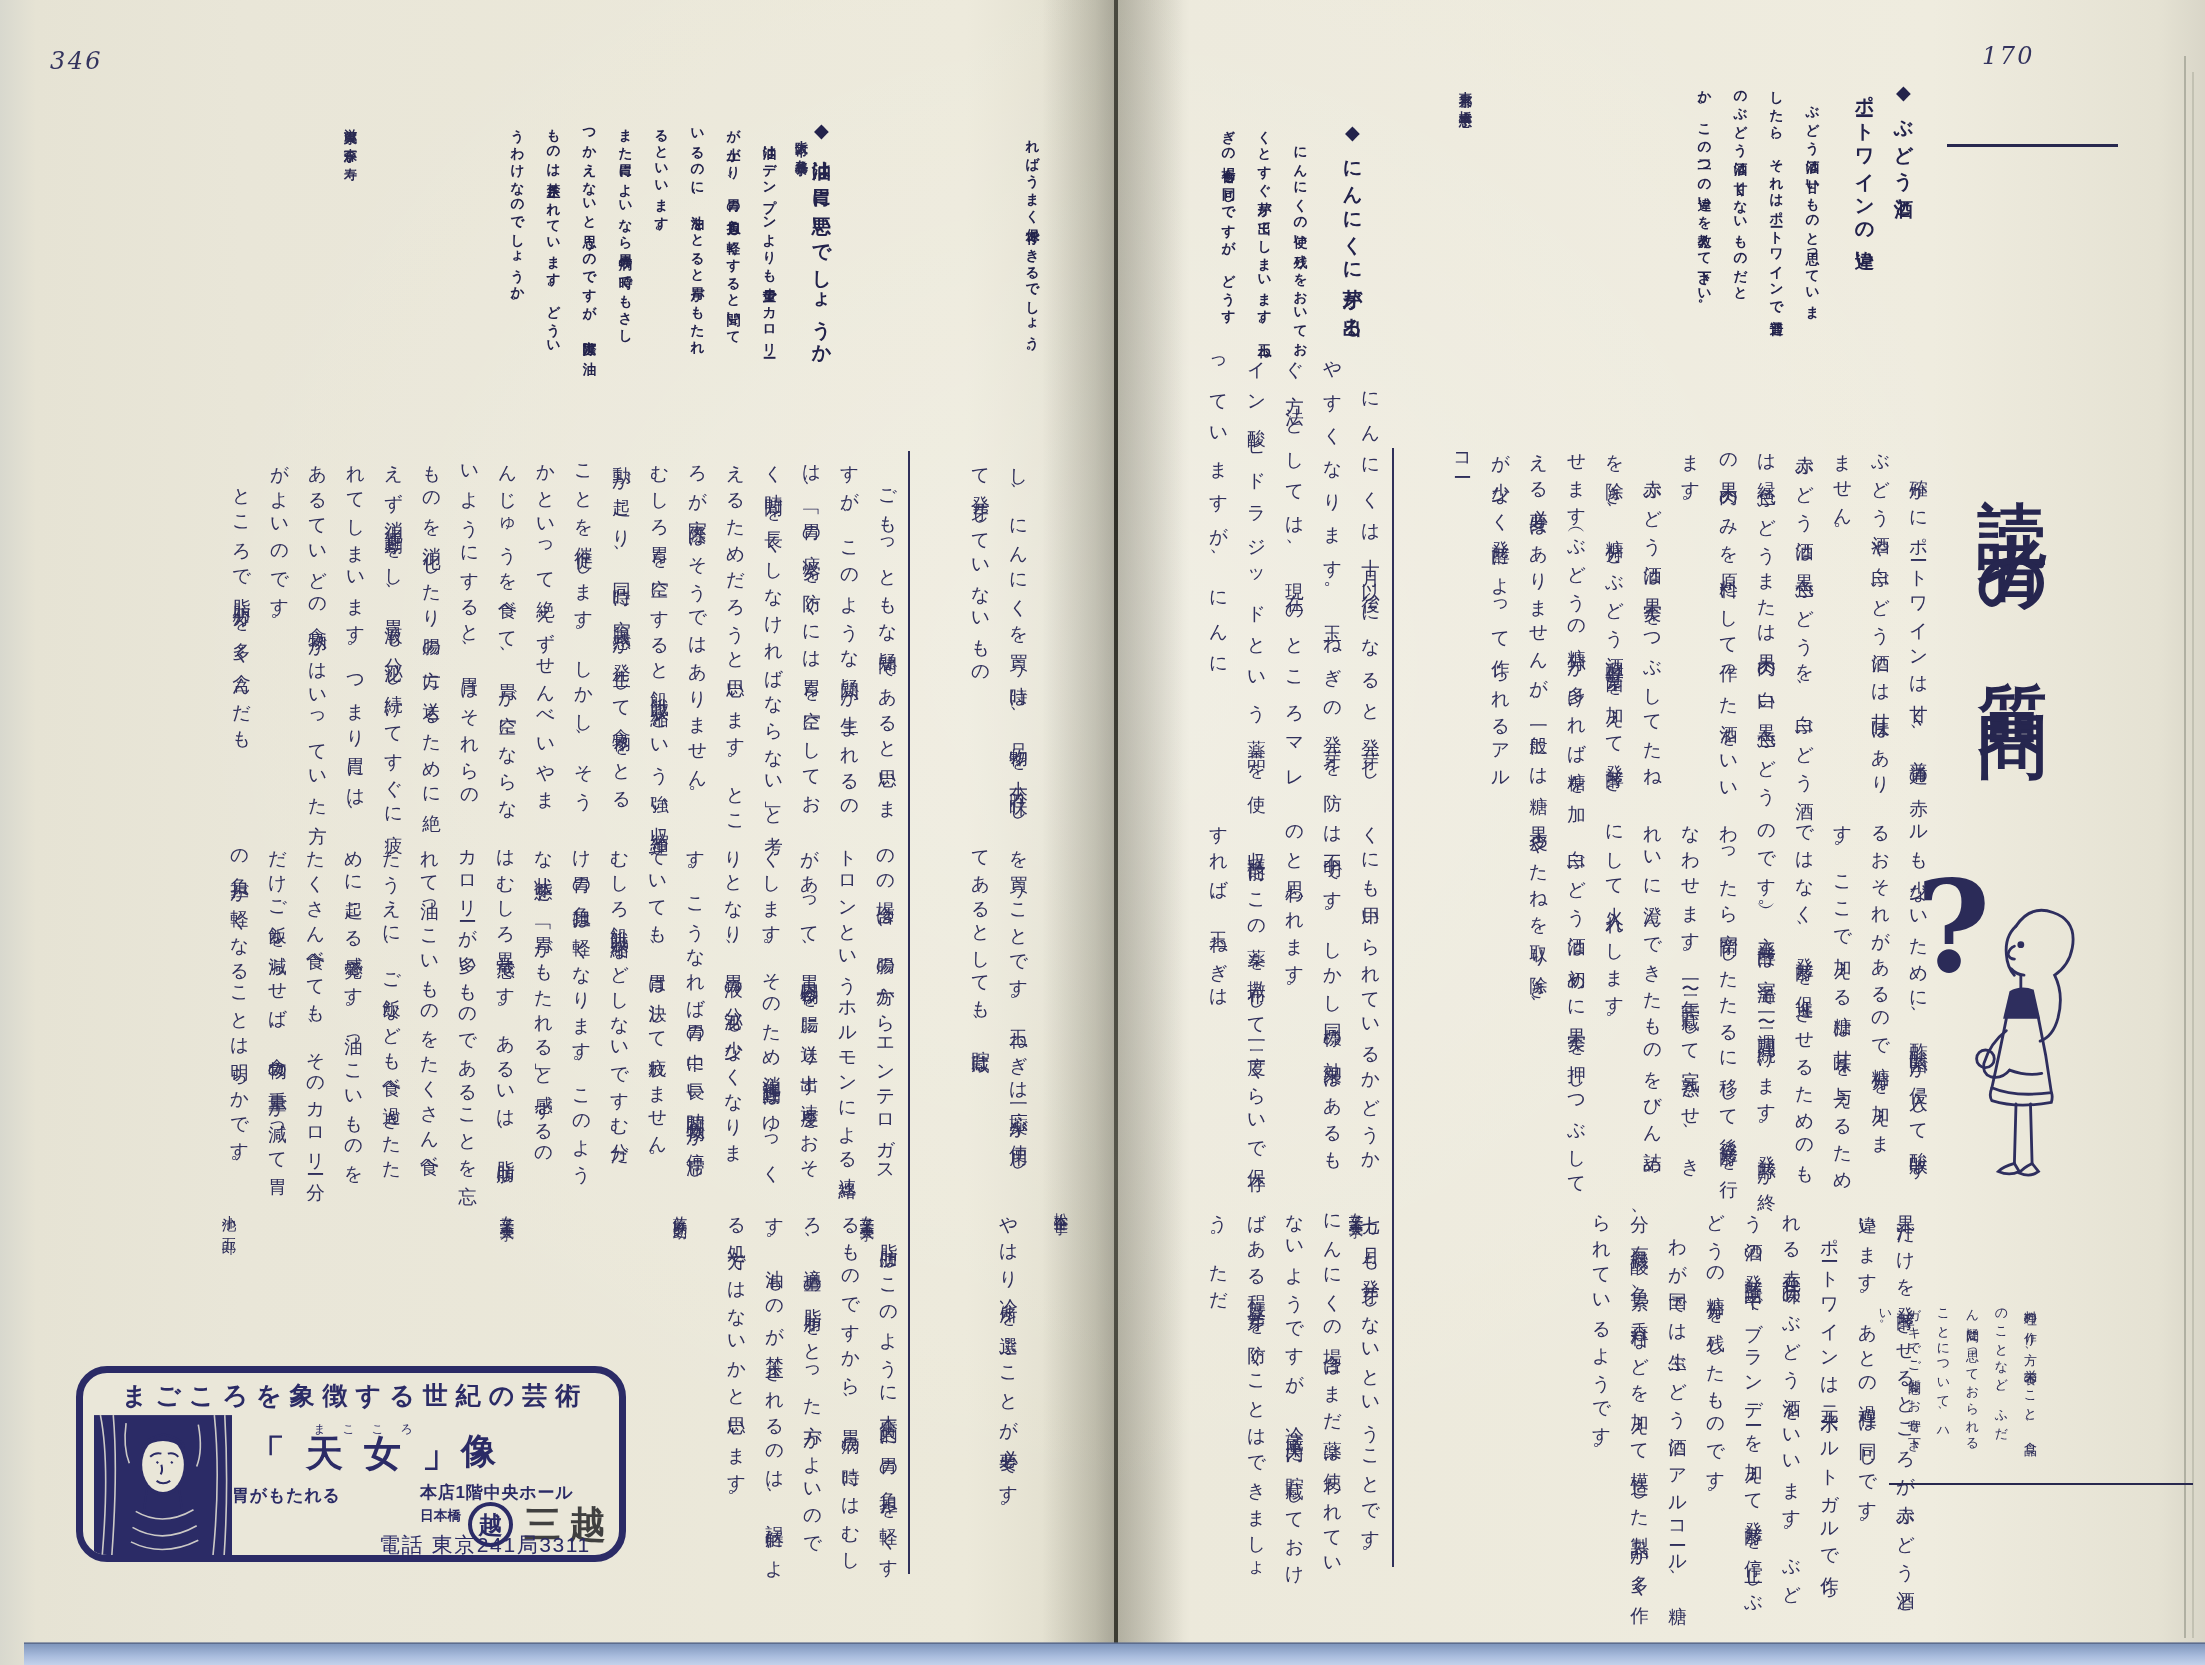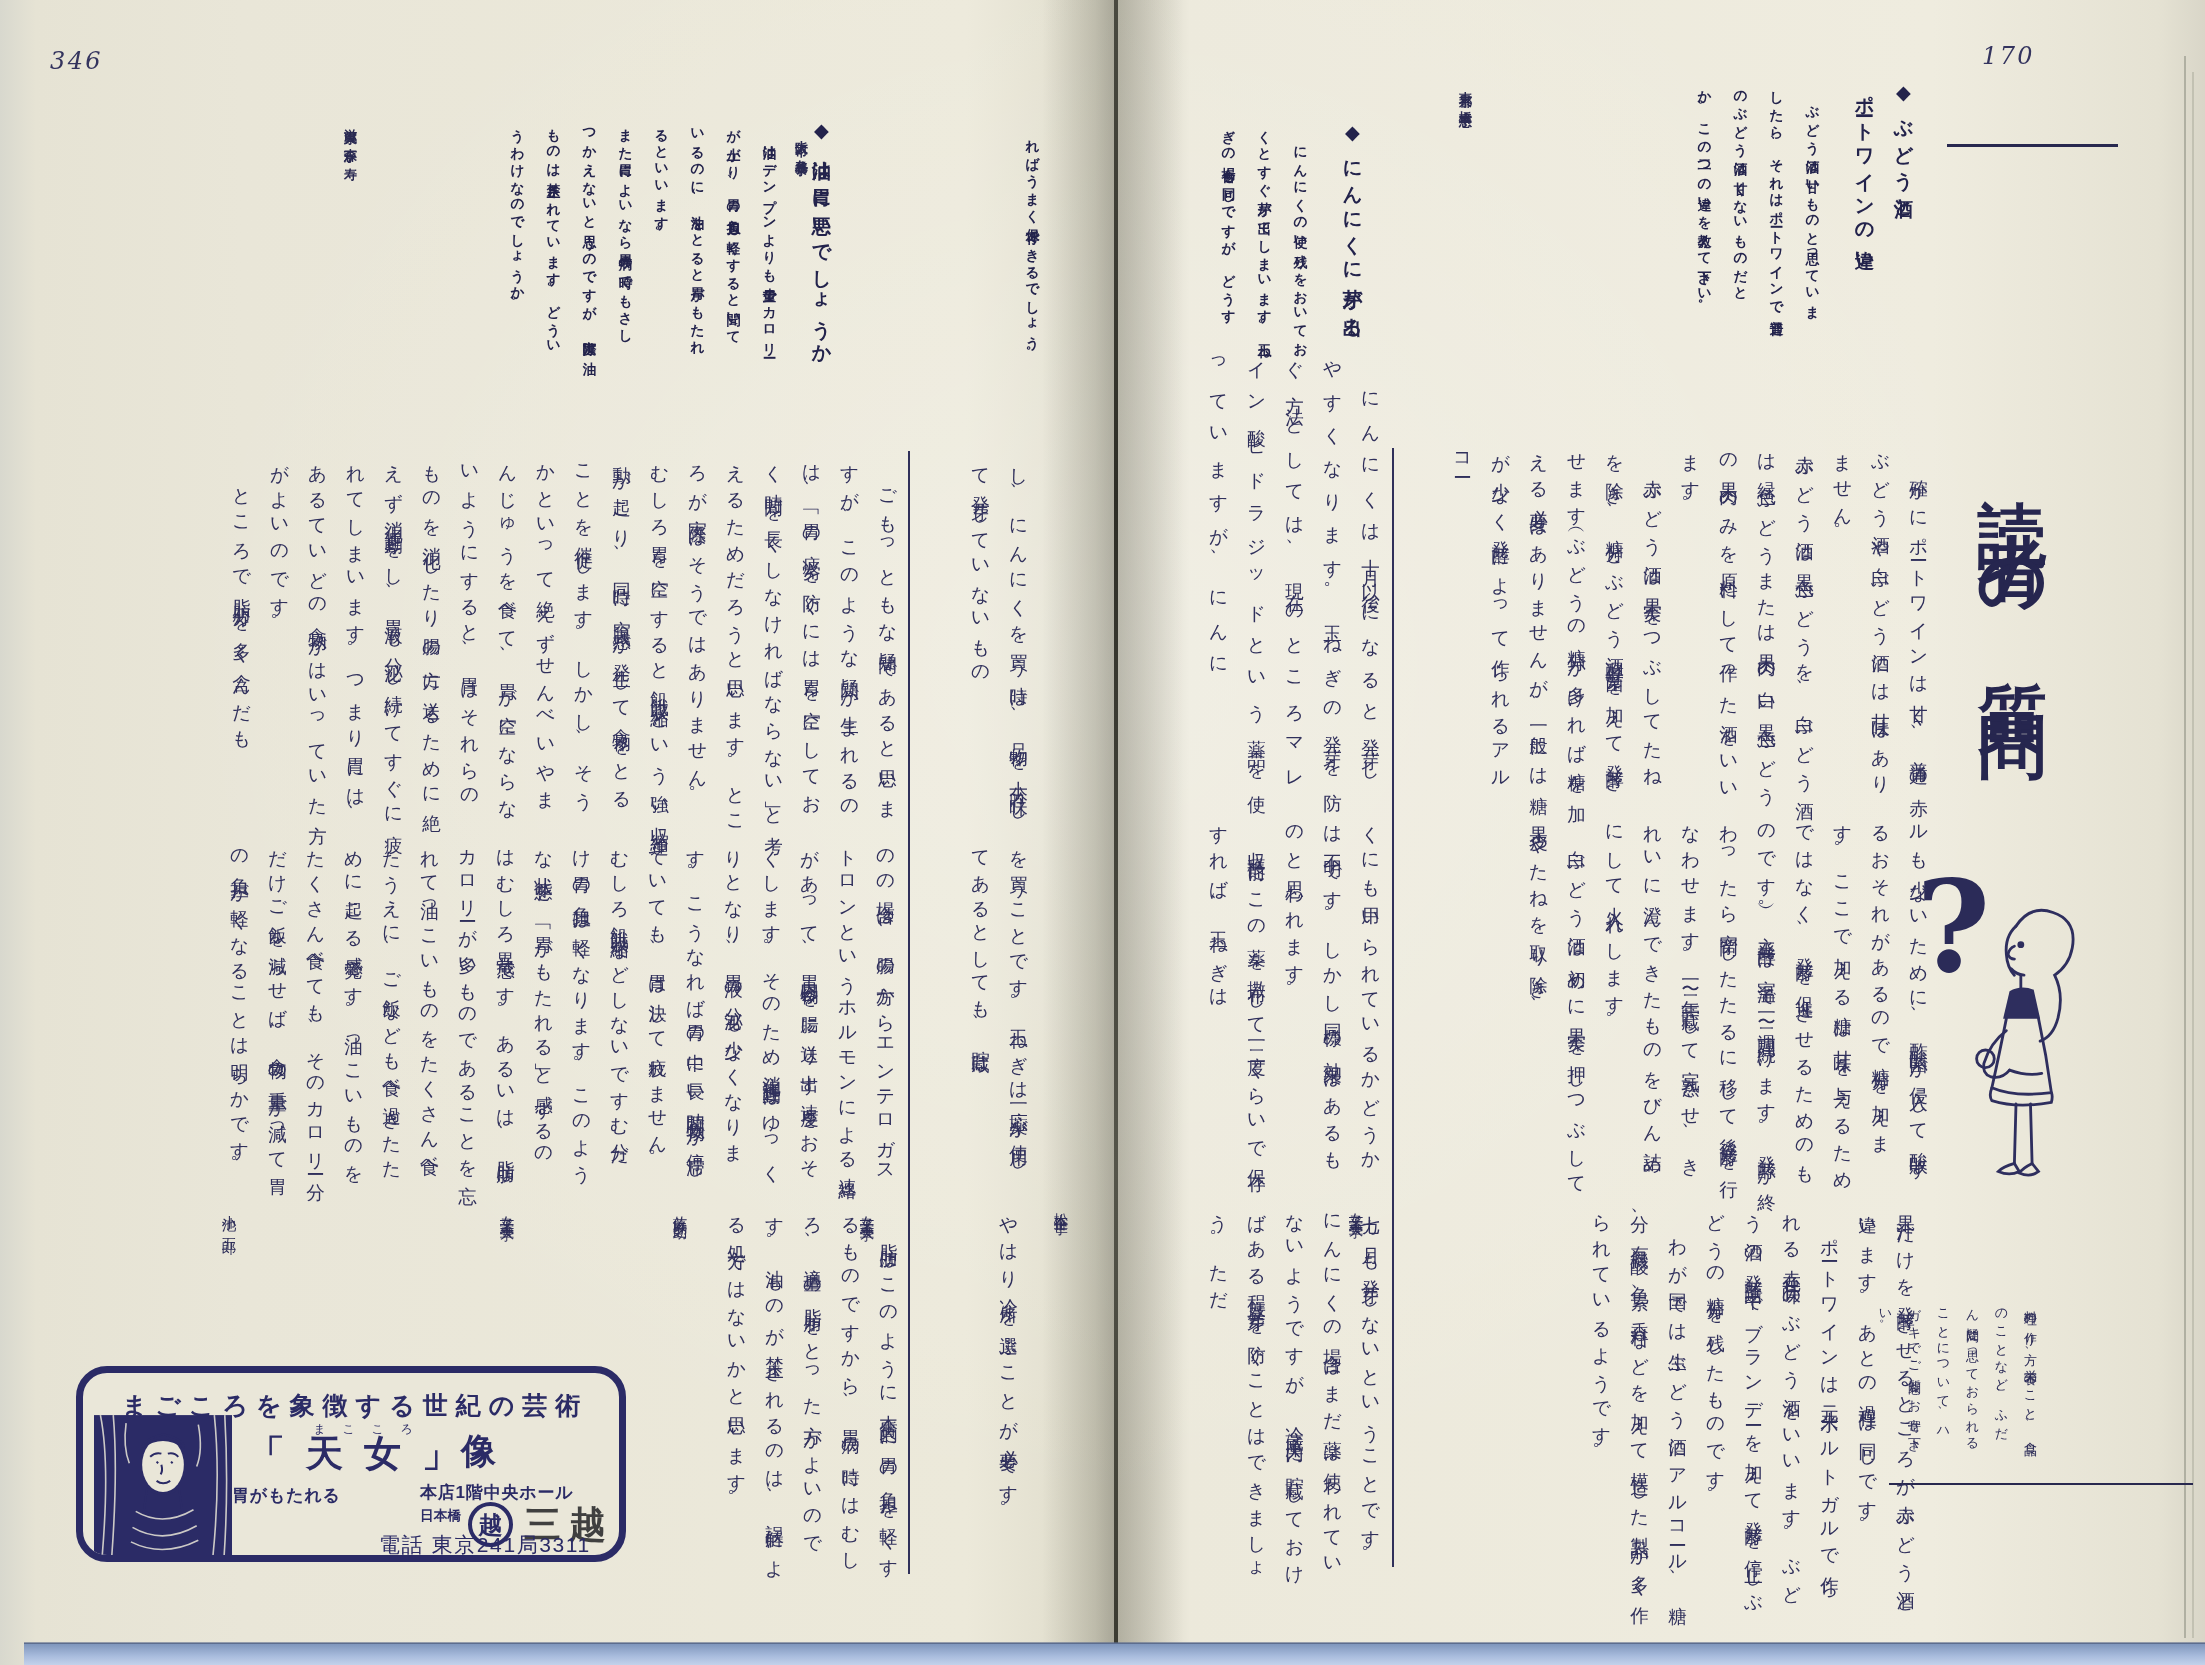--- a/index.html
+++ b/index.html
@@ -41,21 +41,21 @@
   .asker{font-family:"Liberation Sans","DejaVu Sans",sans-serif;font-weight:bold;
     font-size:13px;letter-spacing:1.6px;color:#2a2a52;}
   .a-text{font-size:18.5px;letter-spacing:5.6px;line-height:38px;color:#30305c;}
   .ans-org{font-size:14.5px;letter-spacing:2.4px;line-height:38px;color:#2d2d58;}
   .ans-name{font-size:14.5px;letter-spacing:2.4px;line-height:38px;color:#2d2d58;}
   
   .ad-box{position:absolute;left:76px;top:1366px;width:550px;height:196px;
     border:7.2px solid #2b2b66;border-radius:31px;background:#eae7d9;box-sizing:border-box;overflow:hidden;}
   .ad-headline{position:absolute;left:14.5px;top:6.4px;width:515px;text-align:center;
     font-family:"Liberation Sans","DejaVu Sans",sans-serif;font-weight:bold;
-    font-size:25px;letter-spacing:8px;color:#2b2b66;margin-top:10px;}
+    font-size:25px;letter-spacing:8px;color:#2b2b66;}
   .ad-statue{position:absolute;left:11.3px;top:42px;}
   .ad-name{position:absolute;left:165px;top:50px;font-size:37px;font-weight:bold;color:#2b2b66;letter-spacing:21px;font-family:"DejaVu Serif","Liberation Serif",serif;}
   .ad-name rt{font-size:12px;letter-spacing:1.6px;font-weight:normal;}
   .ad-zo{position:absolute;left:378px;top:55px;font-size:35px;font-weight:bold;color:#2b2b66;}
   .ad-sculptor{position:absolute;left:149px;top:111px;font-size:17px;font-weight:bold;color:#2b2b66;font-family:"Liberation Sans","DejaVu Sans",sans-serif;letter-spacing:0.8px;}
   .ad-hall{position:absolute;left:337px;top:108px;font-size:17px;font-weight:bold;color:#2b2b66;font-family:"Liberation Sans","DejaVu Sans",sans-serif;letter-spacing:0.8px;}
   .ad-district{position:absolute;left:337px;top:134px;font-size:13.7px;font-weight:bold;color:#2b2b66;font-family:"Liberation Sans","DejaVu Sans",sans-serif;}
   .ad-logo{position:absolute;left:385px;top:129px;width:45px;height:45px;border:4px solid #2b2b66;border-radius:50%;
     box-sizing:border-box;text-align:center;line-height:38px;font-size:24px;font-weight:bold;color:#2b2b66;}
   .ad-store{position:absolute;left:441px;top:127px;font-size:37px;font-weight:bold;color:#404040;letter-spacing:8px;font-family:"DejaVu Serif","Liberation Serif",serif;}

